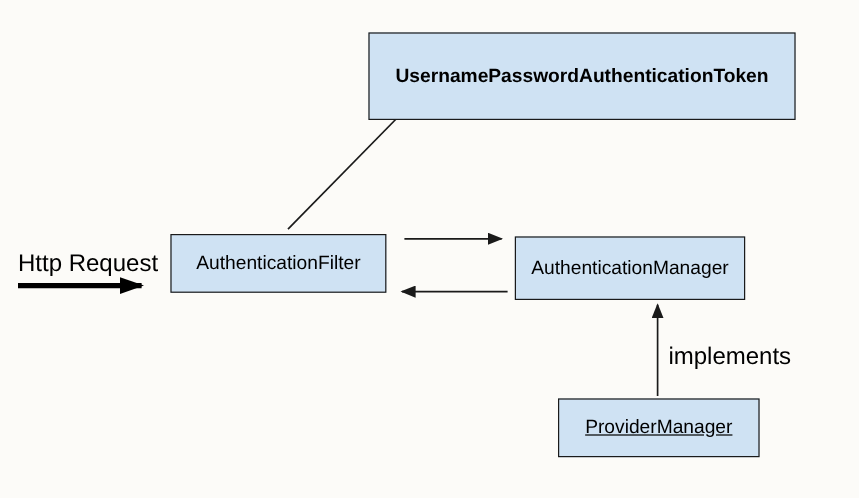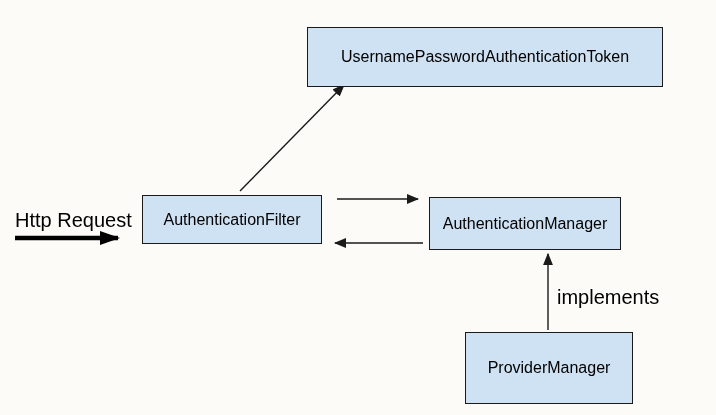--- a/index.html
+++ b/index.html
@@ -29,24 +29,24 @@
     border: 1.5px solid #1a1a1a;
     display: flex;
     flex-direction: column;
     align-items: center;
     justify-content: center;
     text-align: center;
     color: #000000;
     font-size: 16px;
     line-height: 20px;
   }
-  .node-token    { left: 307px; top: 27px;  width: 356px; height: 60px; }
+  .node-token    { left: 307px; top: 27px;  width: 356px; height: 73px; font-weight: bold; }
   .node-filter   { left: 142px; top: 195px; width: 180px; height: 49px; }
   .node-manager  { left: 429px; top: 197px; width: 192px; height: 53px; }
-  .node-provider { left: 465px; top: 332px; width: 168px; height: 72px; }
+  .node-provider { left: 465px; top: 332px; width: 168px; height: 49px; text-decoration: underline; }
   .free-label {
     position: absolute;
     color: #000000;
     font-size: 20px;
     line-height: 19px;
     white-space: nowrap;
   }
   .label-http       { left: 15px;  top: 211px; }
   .label-implements { left: 557px; top: 288px; }
 </style>

